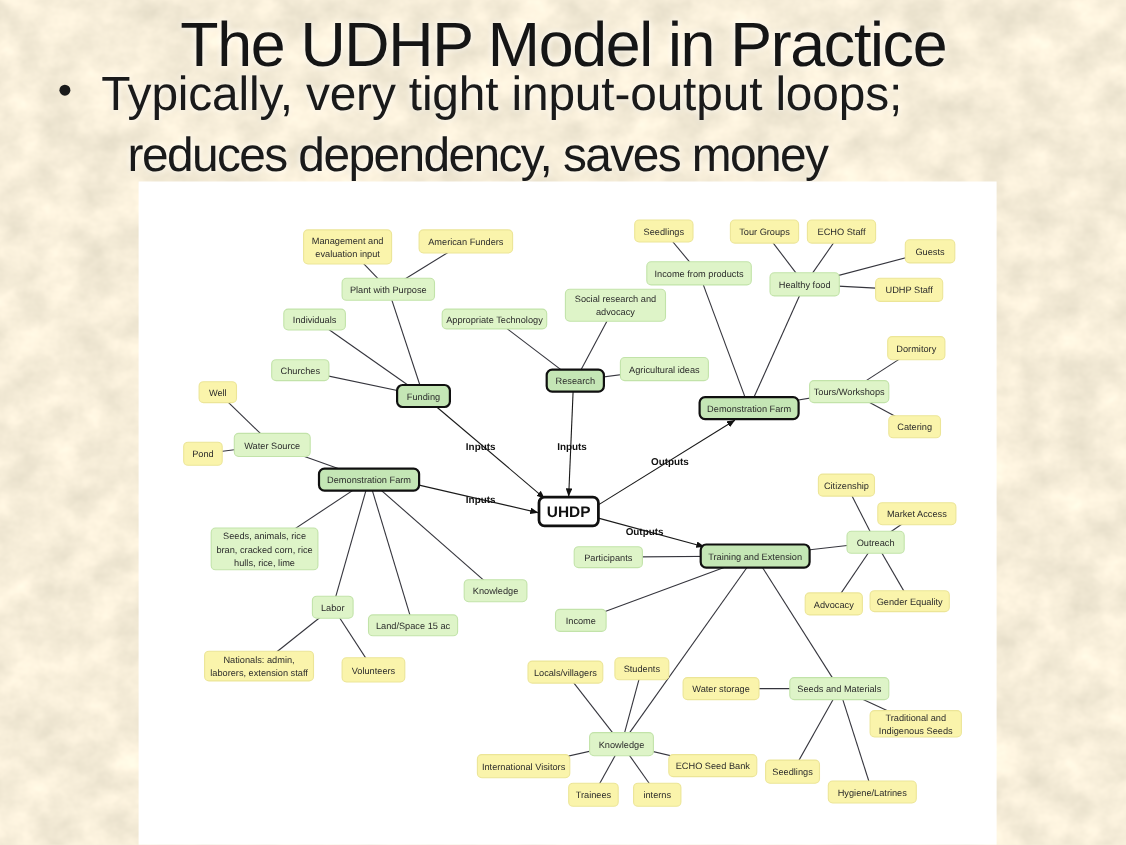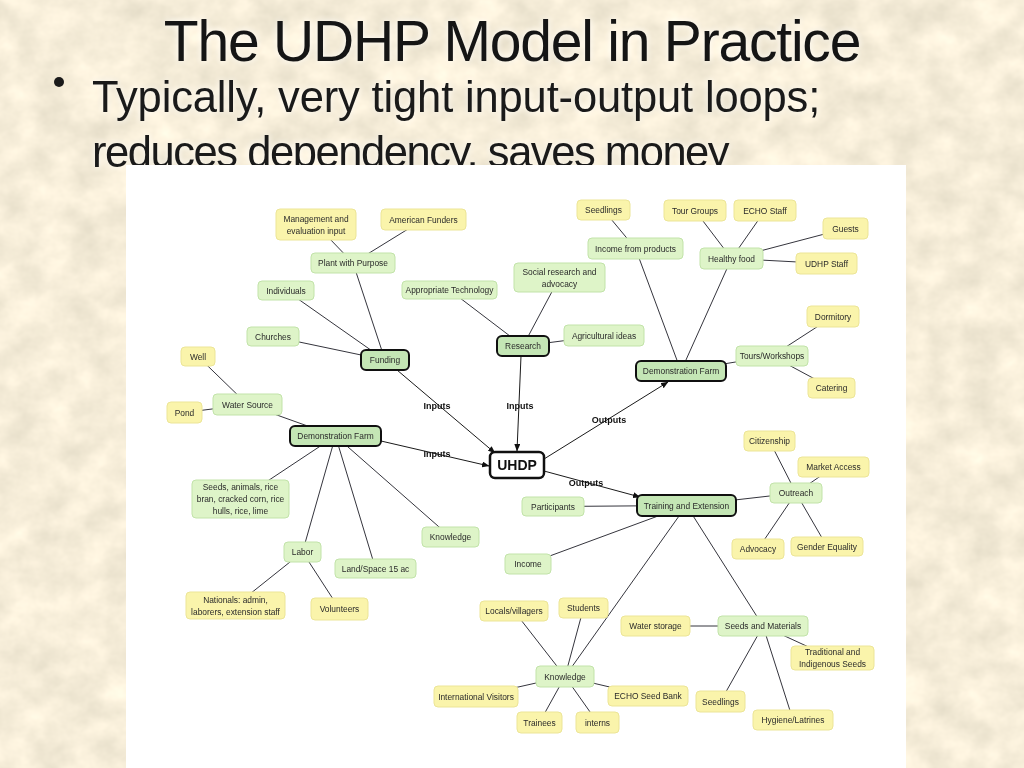--- a/index.html
+++ b/index.html
@@ -1,23 +1,23 @@
 <!DOCTYPE html>
 <html><head>
 <meta charset="utf-8">
 <style>
   html,body{margin:0;padding:0;}
   body{width:1024px;height:768px;position:relative;overflow:hidden;
        background:#f4ebd3;font-family:"Liberation Sans",sans-serif;}
   .tex{position:absolute;left:0;top:0;width:1024px;height:768px;}
   .title{position:absolute;left:0;top:13px;width:1024px;text-align:center;
         font-size:57px;color:#151515;letter-spacing:-1.2px;line-height:1;text-shadow:0 0 6px rgba(255,255,255,0.85);}
-  .bullet{position:absolute;left:92px;top:70px;width:860px;font-size:43.5px;
+  .bullet{position:absolute;left:92px;top:59px;width:860px;font-size:43.5px;
         line-height:55px;color:#1a1a1a;text-shadow:0 0 6px rgba(255,255,255,0.85);}
-  .l1{letter-spacing:-0.15px;} .l2{letter-spacing:-1.45px;}
+  .l1{letter-spacing:-0.15px;} .l2{letter-spacing:-1.45px;margin-left:24px;}
   .dot{position:absolute;left:54px;top:77px;width:10px;height:10px;border-radius:50%;
         background:#1a1a1a;}
   .panel{position:absolute;left:126px;top:165px;width:780px;height:603px;background:#ffffff;}
 </style>
 </head>
 <body>
 <svg class="tex" xmlns="http://www.w3.org/2000/svg" width="1024" height="768">
  <filter id="noise" x="0" y="0" width="100%" height="100%" color-interpolation-filters="sRGB">
   <feTurbulence type="fractalNoise" baseFrequency="0.028 0.034" numOctaves="4" seed="7"></feTurbulence>
   <feColorMatrix type="matrix" values="0 0 0 0.16 0.885  0 0 0 0.15 0.855  0 0 0 0.15 0.775  0 0 0 0 1"></feColorMatrix>

